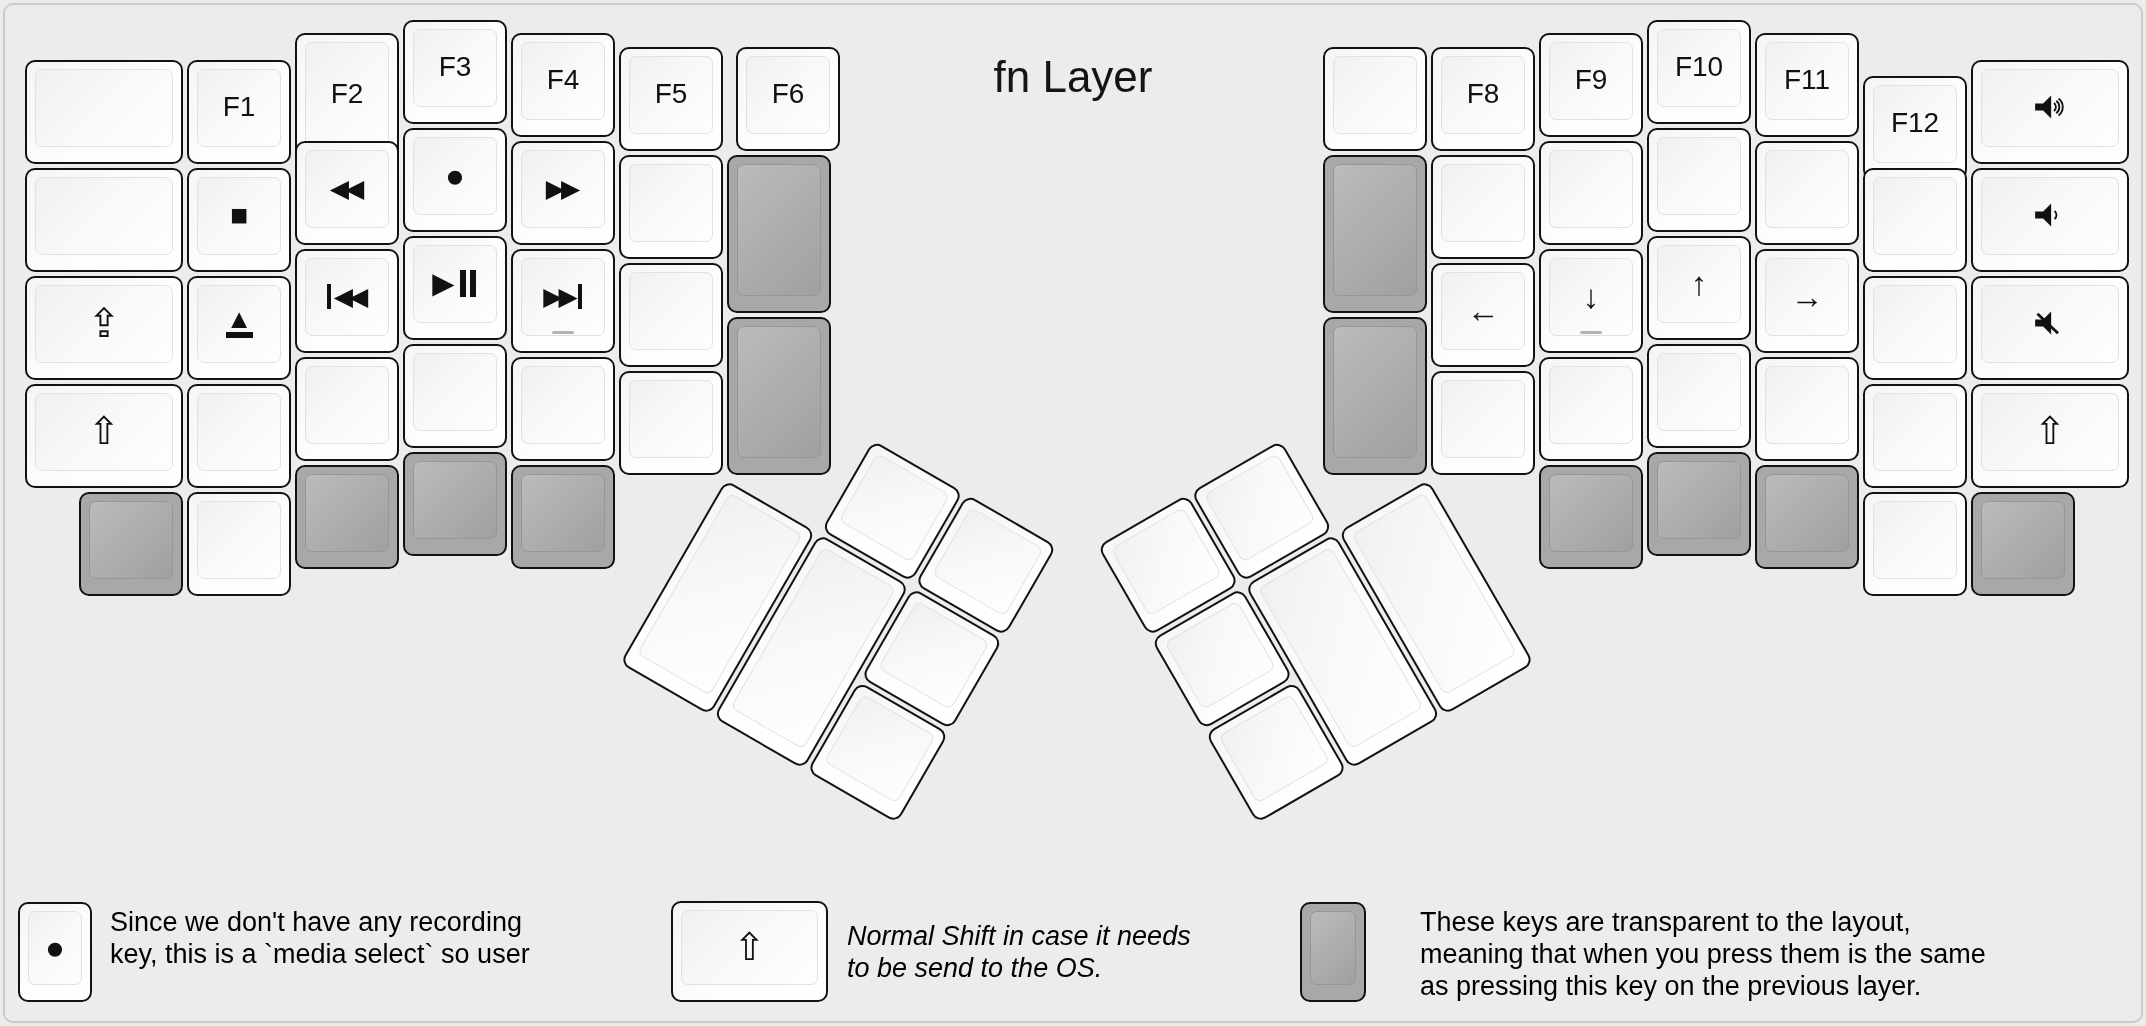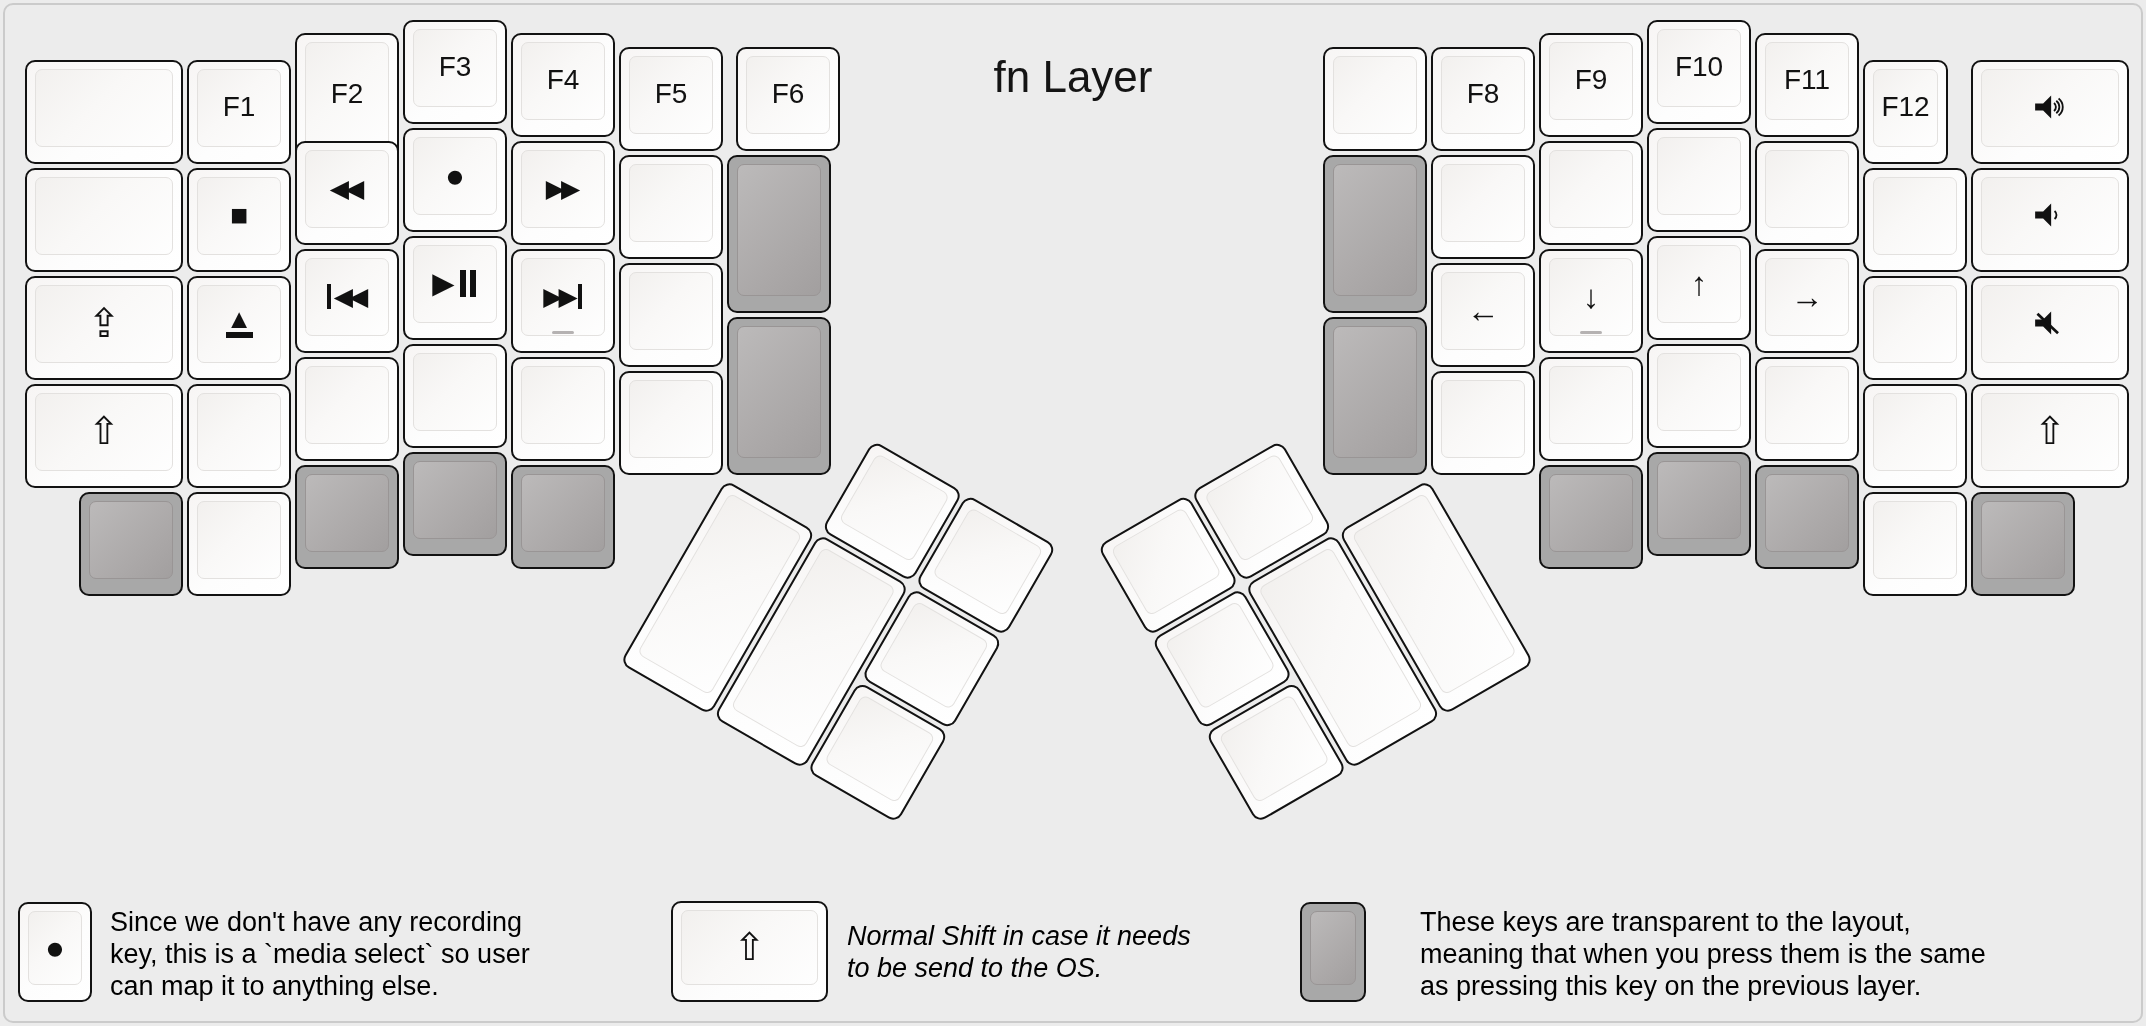--- a/index.html
+++ b/index.html
@@ -274,21 +274,21 @@
         <div class="legend">
           <span class="g" style="font-size:33px">→</span>
         </div>
       </div>
       <div class="key" style="left: 1755px; top: 357px; width: 104px; height: 104px;">
         <div class="cap"></div>
       </div>
       <div class="key gray" style="left: 1755px; top: 465px; width: 104px; height: 104px;">
         <div class="cap"></div>
       </div>
-      <div class="key" style="left: 1863px; top: 60px; width: 85px; height: 104px;">
+      <div class="key" style="left: 1863px; top: 76px; width: 104px; height: 104px;">
         <div class="cap"></div>
         <div class="legend">F12</div>
       </div>
       <div class="key" style="left: 1863px; top: 168px; width: 104px; height: 104px;">
         <div class="cap"></div>
       </div>
       <div class="key" style="left: 1863px; top: 276px; width: 104px; height: 104px;">
         <div class="cap"></div>
       </div>
       <div class="key" style="left: 1863px; top: 384px; width: 104px; height: 104px;">
@@ -379,21 +379,20 @@
   <div id="notes-root">
       <div class="key" style="left: 18px; top: 902px; width: 74px; height: 100px;">
         <div class="cap"></div>
         <div class="legend">
           <span class="g" style="font-size:33px">●</span>
         </div>
       </div>
       <div class="note-text" style="left: 110px; top: 906px;">
         <div>Since we don't have any recording</div>
         <div>key, this is a `media select` so user</div>
-        <div>can map it to anything else.</div>
       </div>
       <div class="key" style="left: 671px; top: 901px; width: 157px; height: 101px;">
         <div class="cap"></div>
         <div class="legend">
           <span class="g" style="font-size:38px">⇧</span>
         </div>
       </div>
       <div class="note-text" style="left: 847px; top: 920px; font-style: italic;">
         <div>Normal Shift in case it needs</div>
         <div>to be send to the OS.</div>

